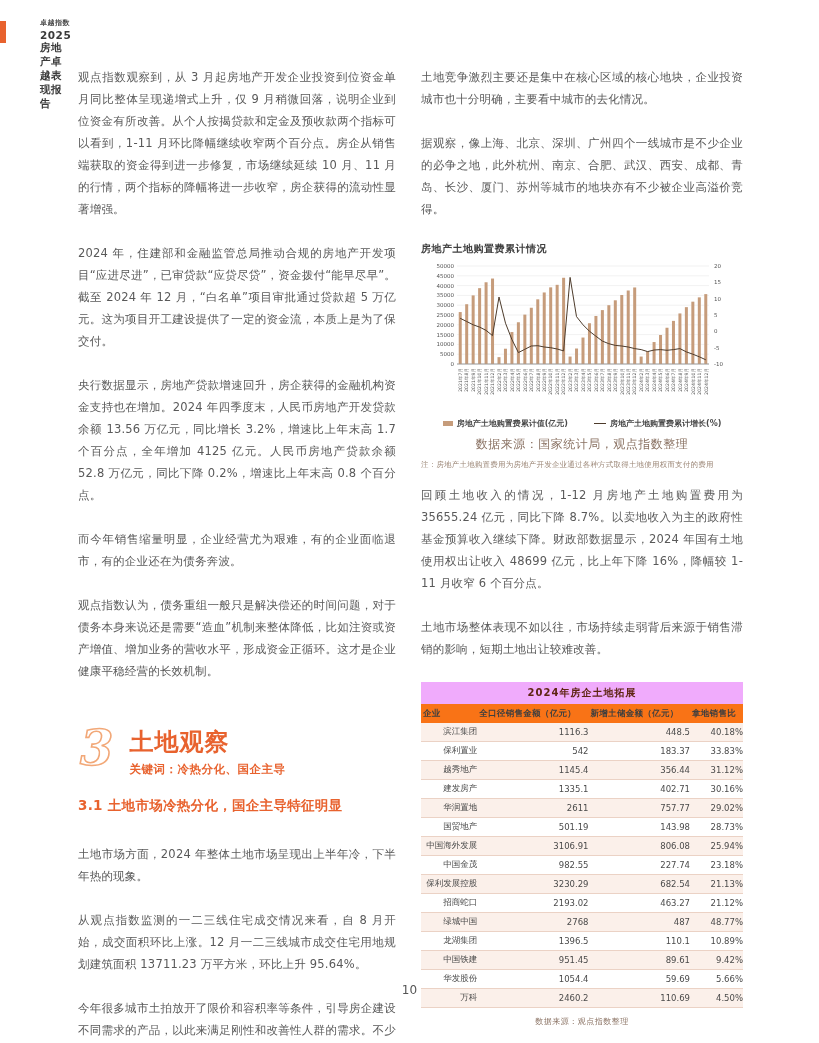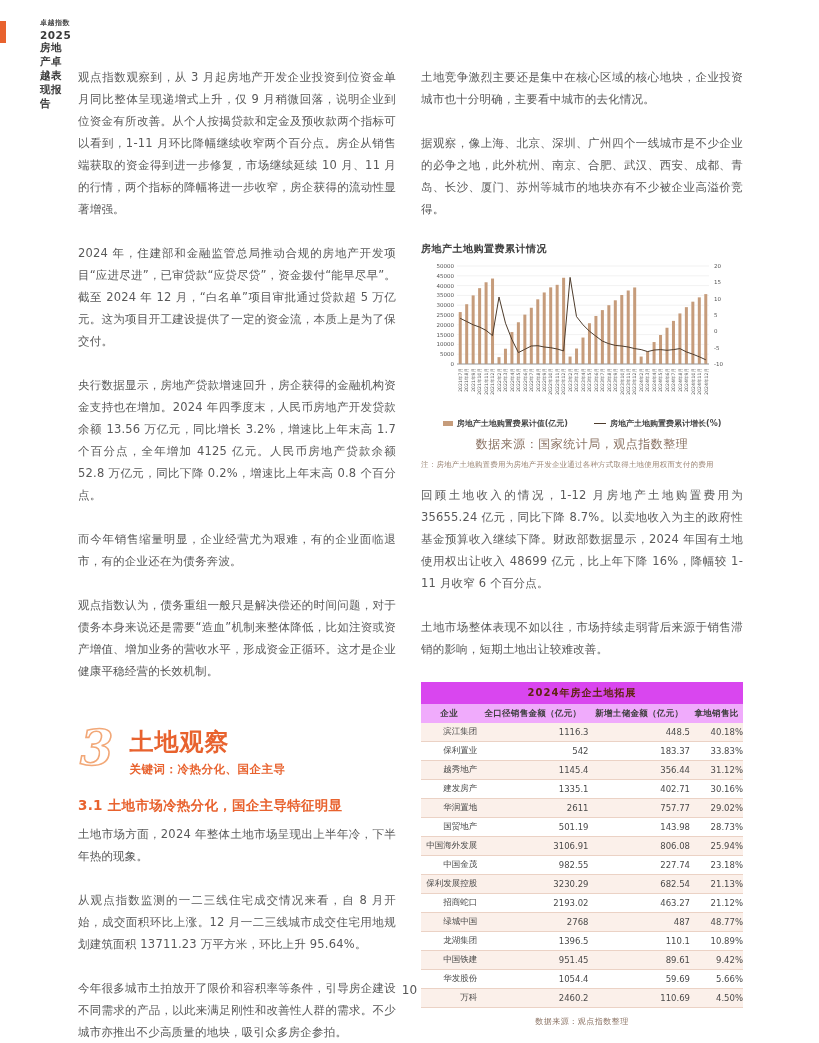--- a/index.html
+++ b/index.html
@@ -26,40 +26,40 @@
   .section-head { display:flex; align-items:flex-start; margin:40px 0 20px 0; }
   .section-number {
     font-family:"DejaVu Serif", serif; font-style:italic; font-weight:bold;
     font-size:48px; line-height:52px; color:#ffffff;
     -webkit-text-stroke:1.6px #F2A878; text-stroke:1.6px #F2A878;
     margin-right:16px; margin-left:2px;
   }
   .section-titles { padding-top:4px; }
   .section-title { font-size:24px; font-weight:bold; color:#E8622E; letter-spacing:1px; }
   .section-keywords { font-size:11.5px; font-weight:bold; color:#E8622E; margin-top:4px; letter-spacing:.5px; }
-  .subsection-title { font-size:13.5px; font-weight:bold; color:#E8622E; margin-bottom:8px; letter-spacing:.3px; }
+  .subsection-title { font-size:13.5px; font-weight:bold; color:#E8622E; margin-bottom:28px; letter-spacing:.3px; }
   
   .chart-block { margin:4px 0 14px 0; }
   .chart-title { font-size:10px; font-weight:bold; color:#404040; margin-bottom:2px; letter-spacing:.5px; }
   .chart-svg { display:block; }
   .chart-legend { display:flex; justify-content:center; gap:26px; margin-top:2px; }
   .legend-item { display:flex; align-items:center; gap:4px; font-size:8px; font-weight:bold; color:#4a4a4a; }
   .legend-swatch-bar { width:10px; height:5px; background:#C69C7B; }
   .legend-swatch-line { width:12px; height:0; border-top:1.5px solid #4D3B2B; }
   .chart-source { text-align:center; font-size:12px; color:#8a7263; margin-top:7px; letter-spacing:.5px; }
   .chart-note { text-align:left; font-size:7.5px; color:#9c8777; margin-top:7px; letter-spacing:.2px; }
   
   .land-table { width:100%; border-collapse:collapse; margin-top:2px; }
   .land-table caption {
-    background:#d946ef; color:#5e2412; font-size:10px; font-weight:bold;
+    background:#f0abfc; color:#5e2412; font-size:10px; font-weight:bold;
     padding:4px 0; letter-spacing:1px;
   }
   .land-table th {
-    background:#f0abfc; color:#3f3f3f; font-size:8.5px; font-weight:bold;
-    padding:3.5px 2px; text-align:center; letter-spacing:.3px;
+    background:#f97316; color:#3f3f3f; font-size:8.5px; font-weight:bold;
+    padding:3.5px 2px; text-align:left; letter-spacing:.3px;
   }
   .land-table td {
     font-size:8.5px; color:#4a4a4a; text-align:right; padding:3px 0;
     border-bottom:1px solid #EBD2C5;
   }
   .land-table tr:nth-child(odd) td { background:#FBF0EA; }
   .land-table tr:nth-child(even) td { background:#ffffff; }
   .table-source { text-align:center; font-size:8px; color:#8a7263; margin:8px 0 20px 0; letter-spacing:.5px; }
   
   .page-footer { position:absolute; top:983px; left:0; width:100%; text-align:center; font-size:12px; color:#555; }

